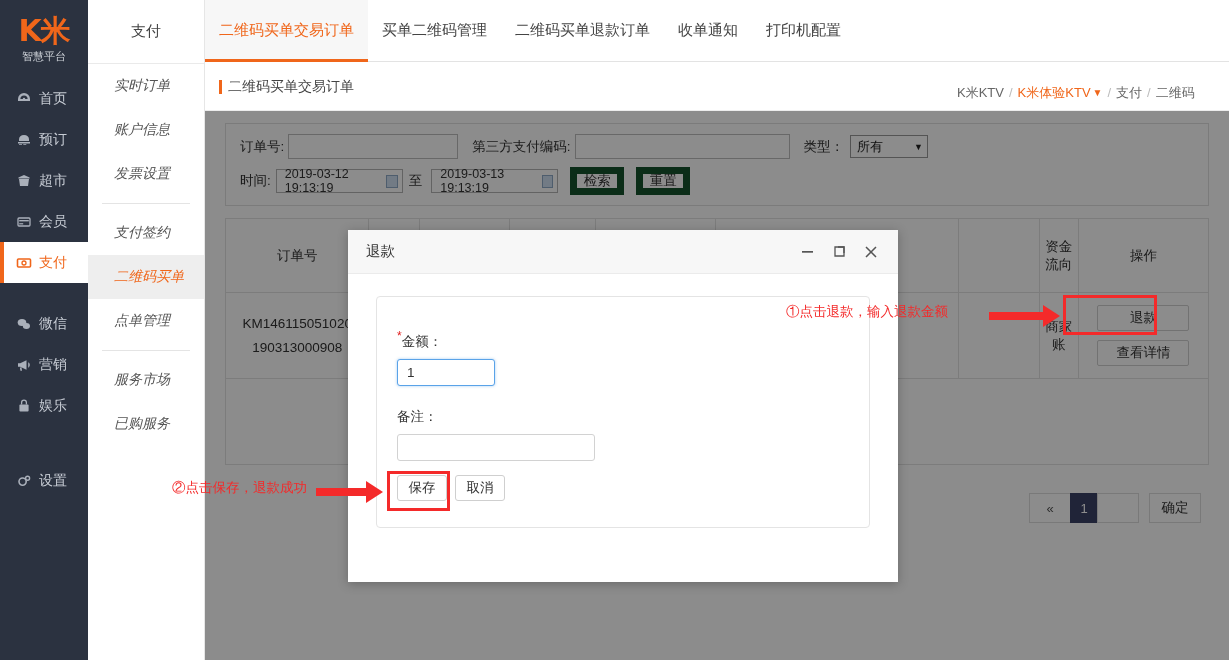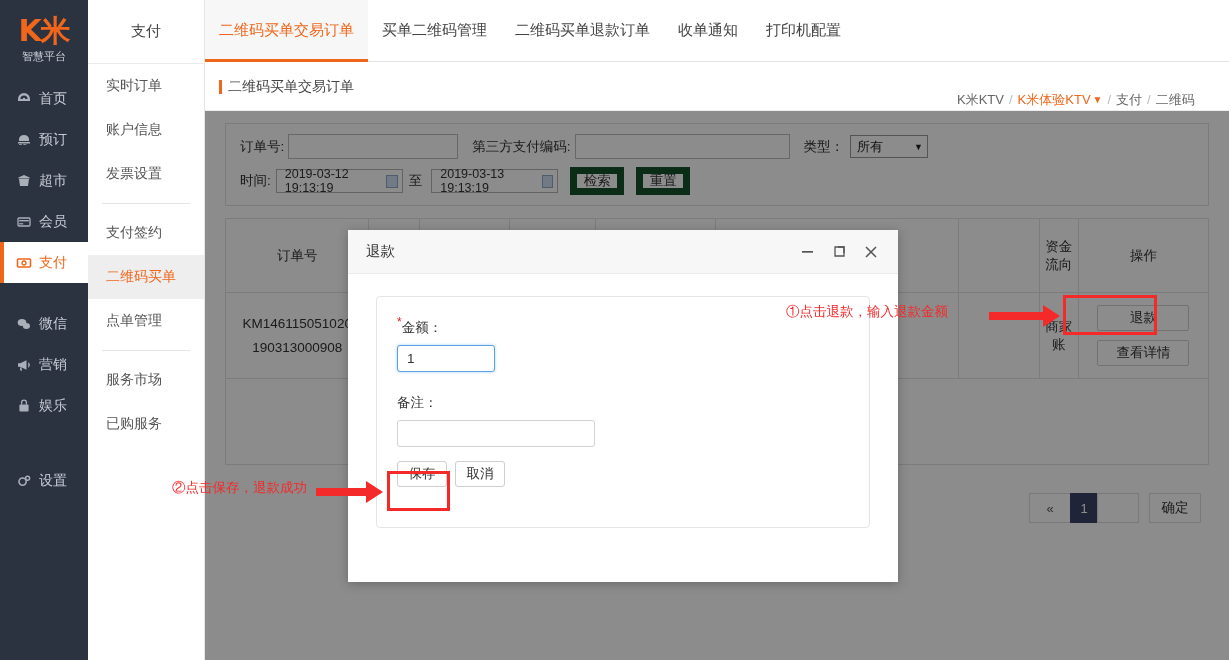--- a/index.html
+++ b/index.html
@@ -51,21 +51,21 @@
   .submenu {
     position: absolute; left: 88px; top: 0; width: 117px; height: 660px;
     background: #ffffff; border-right: 1px solid #e6e6e6;
   }
   .submenu-head {
     height: 64px; display:flex; align-items:center; justify-content:center;
     font-size: 15px; color: #444; border-bottom: 1px solid #eaeaea;
   }
   .sub-item {
     height: 44px; display:flex; align-items:center; justify-content:flex-start;
-    padding-left: 18px; font-size: 14px; color: #555; cursor:pointer;
+    padding-left: 26px; font-size: 14px; color: #555; cursor:pointer;font-style:italic;
   }
   .sub-item.active { background:#eeeeee; color:#f0661a; }
   .sub-sep { height:1px; background:#e4e4e4; margin: 7px 14px; }
 
   
   .main {
     position: absolute; left: 205px; top: 0; right: 0; height: 660px;
     background: #ffffff;
   }
   .topbar {
@@ -89,21 +89,21 @@
     padding: 0 0 0 14px; border-bottom:1px solid #ececec; background:#fff;
     position: relative;
   }
   .crumb-title {
     font-size: 14px; color:#444; position:relative; padding-left: 9px;
   }
   .crumb-title::before {
     content:""; position:absolute; left:0; top:2px; bottom:2px; width:3px; background:#f0661a;
   }
   .crumb-right {
-    position:absolute; right: 0px; top:12px; height:47px;
+    position:absolute; right: 0px; top:5px; height:47px;
     display:flex; align-items:center; font-size:13px; color:#666; white-space:nowrap;
     overflow:hidden; width: 300px; justify-content:flex-start; padding-left: 28px;
   }
   .crumb-sep { color:#bbb; margin: 0 5px; }
   .crumb-orange { color:#f0661a; }
   .caret-dn { font-size:10px; margin-left:2px; color:#f0661a; }
 
   
   .content { position:relative; padding: 12px 20px 0 20px; }
 
@@ -193,21 +193,21 @@
     display:flex; align-items:center; padding: 0 14px 0 18px;
   }
   .modal-title { font-size: 14.5px; color:#333; flex:1; }
   .mh-ic {
     width: 26px; height: 26px; display:flex; align-items:center; justify-content:center;
     color:#555; cursor:pointer; font-size: 15px; margin-left: 6px;
   }
   .modal-body { padding: 22px 28px 0 28px; }
   .inner-card {
     border: 1px solid #e4e4e4; border-radius: 4px; height: 232px;
-    padding: 18px 20px 0 20px;
+    padding: 32px 20px 0 20px;
   }
   .fm-label { font-size: 13.5px; color:#333; margin-bottom: 8px; }
   .fm-label .star { color:#e02020; font-size: 12px; vertical-align: super; }
   .fm-input {
     width: 98px; height: 27px; border:1px solid #5aa3e8; border-radius:3px;
     background:#fff; font-size: 13.5px; color:#333;
     display:flex; align-items:center; padding-left: 9px;
     box-shadow: 0 0 3px rgba(90,163,232,0.55);
     margin-bottom: 22px;
   }

